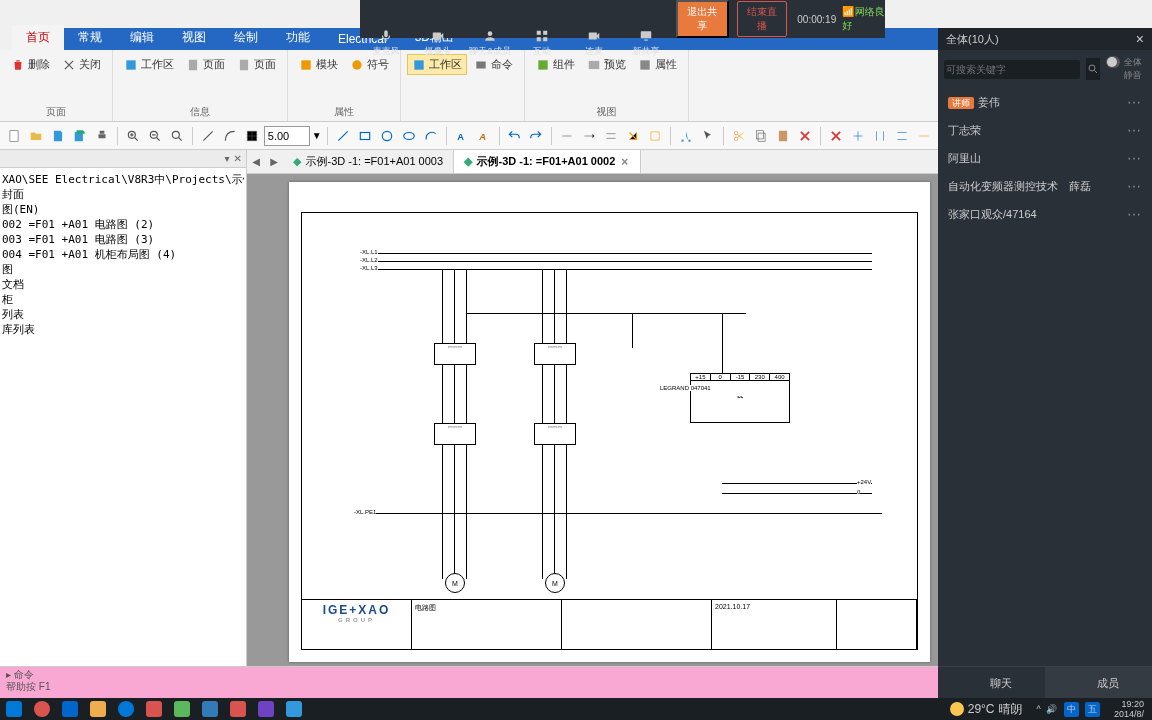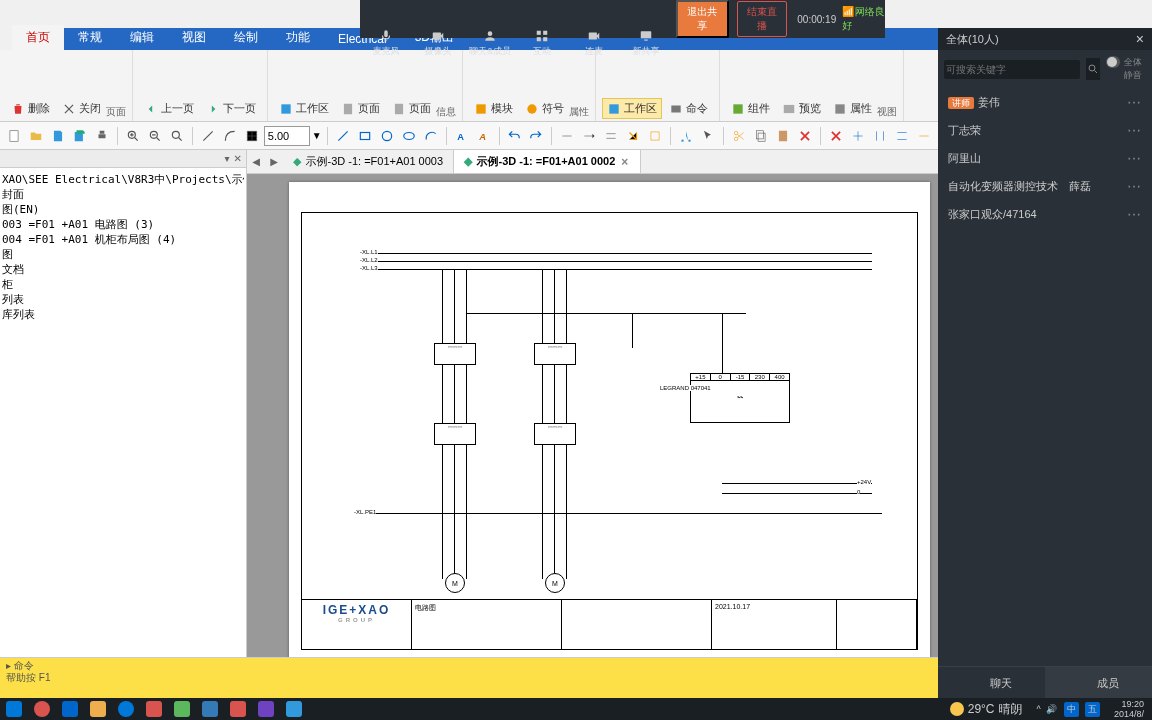--- a/index.html
+++ b/index.html
@@ -15,21 +15,21 @@
 .meet-timer { color:#ccc; font-size:10px; margin:0 6px; }
 .meet-net { color:#7ed957; font-size:10px; }
 
 
 .ribtabs { position:absolute; top:28px; left:12px; right:214px; height:22px; background:#2468c4; display:flex; align-items:flex-end; z-index:10; }
 .rtab { padding:4px 14px; font-size:12px; color:#fff; cursor:pointer; }
 .rtab.active { background:#f4f4f4; color:#c00; }
 
 
 .ribbon { position:absolute; top:50px; left:0; right:214px; height:72px; background:#f4f4f4; border-bottom:1px solid #ccc; display:flex; z-index:10; }
-.ribgrp { border-right:1px solid #ddd; padding:4px 6px 2px; display:flex; flex-direction:row; height:100%;align-items:flex-end; }
+.ribgrp { border-right:1px solid #ddd; padding:4px 6px 2px; display:flex; flex-direction:column; height:100%; }
 .ribgrp-btns { display:flex; flex-wrap:wrap; gap:2px; flex:1; align-content:flex-start; }
 .ribbtn { display:flex; align-items:center; gap:3px; padding:2px 4px; font-size:11px; color:#333; border:1px solid transparent; cursor:pointer; }
 .ribbtn.sel { background:#fde9a8; border-color:#e0c75a; }
 .ribbtn svg { width:14px; height:14px; }
 .ribgrp-lbl { text-align:center; font-size:10px; color:#666; margin-top:2px; }
 
 
 .toolbar { position:absolute; top:122px; left:0; right:214px; height:28px; background:#f8f8f8; border-bottom:1px solid #ccc; display:flex; align-items:center; padding:0 4px; gap:2px; z-index:10; }
 .tbtn { width:22px; height:22px; display:flex; align-items:center; justify-content:center; cursor:pointer; border:1px solid transparent; }
 .tbtn svg { width:14px; height:14px; }
@@ -80,21 +80,21 @@
 .switch::after { content:""; position:absolute; width:10px; height:10px; background:#ccc; border-radius:50%; top:1px; left:1px; }
 .plist { flex:1; overflow:auto; }
 .prow { display:flex; align-items:center; justify-content:space-between; padding:6px 10px; color:#ccc; font-size:11px; }
 .badge { background:#e87a3e; color:#fff; font-size:9px; padding:1px 4px; border-radius:2px; margin-right:4px; }
 .dots { color:#888; font-size:14px; cursor:pointer; letter-spacing:1px; }
 .parts-ftr { height:32px; display:flex; border-top:1px solid #3a4048; }
 .parts-ftr > div { flex:1; text-align:center; line-height:32px; font-size:11px; color:#ccc; cursor:pointer;padding-left:19px; }
 .parts-ftr > div.active { background:#353b42; }
 
 
-.status { position:absolute; bottom:22px; left:0; right:214px; height:41px; background:#fde047; border-top:1px solid #ccc; font-size:10px; color:#555; padding:2px 6px; z-index:5; }
+.status { position:absolute; bottom:22px; left:0; right:214px; height:32px; background:#f9a8d4; border-top:1px solid #ccc; font-size:10px; color:#555; padding:2px 6px; z-index:5; }
 .status > div { line-height:12px; }
 .taskbar { position:absolute; bottom:0; left:0; right:0; height:22px; background:#1a1f24; display:flex; align-items:center; z-index:30; }
 .tb-ic { width:28px; height:22px; display:flex; align-items:center; justify-content:center; cursor:pointer; }
 .tb-ic div { width:16px; height:16px; border-radius:3px; }
 .tb-spacer { flex:1; }
 .tb-weather { color:#ccc; font-size:12px; display:flex; align-items:center; gap:4px; padding:0 8px; }
 .tb-weather .sun { width:14px; height:14px; background:#f9c74f; border-radius:50%; }
 .tb-tray { display:flex; align-items:center; gap:6px; padding:0 6px; font-size:9px; color:#ccc; }
 .tb-clock { padding:0 8px; font-size:9px; color:#ccc; text-align:right; line-height:10px; }
 </style>
@@ -175,37 +175,20 @@
           </svg>
           <span>关闭</span>
         </div>
   </div>
       <div class="ribgrp-lbl">页面</div>
     </div>
   <div class="ribgrp">
       <div class="ribgrp-btns">
     <div class="ribbtn">
           <svg viewBox="0 0 24 24">
-            <path fill="#3a7" d="M14 6l-6 6 6 6z"></path>
-          </svg>
-          <span>上一页</span>
-        </div>
-    <div class="ribbtn">
-          <svg viewBox="0 0 24 24">
-            <path fill="#3a7" d="M10 6l6 6-6 6z"></path>
-          </svg>
-          <span>下一页</span>
-        </div>
-  </div>
-      <div class="ribgrp-lbl"></div>
-    </div>
-  <div class="ribgrp">
-      <div class="ribgrp-btns">
-    <div class="ribbtn">
-          <svg viewBox="0 0 24 24">
             <rect fill="#39d" x="4" y="4" width="16" height="16"></rect>
           </svg>
           <span>工作区</span>
         </div>
     <div class="ribbtn">
           <svg viewBox="0 0 24 24">
             <rect fill="#aaa" x="5" y="3" width="14" height="18"></rect>
           </svg>
           <span>页面</span>
         </div>
@@ -496,20 +479,21 @@
 
 <div class="tree">
   <div class="tree-hdr">
       <span>▾</span>
       <span>✕</span>
     </div>
   <div class="tree-body">
     <div>XAO\SEE Electrical\V8R3中\Projects\示例-3D -1.</div>
     <div>封面</div>
     <div>图(EN)</div>
+    <div>002 =F01 +A01 电路图 (2)</div>
     <div>003 =F01 +A01 电路图 (3)</div>
     <div>004 =F01 +A01 机柜布局图 (4)</div>
     <div></div>
     <div>图</div>
     <div>文档</div>
     <div>柜</div>
     <div>列表</div>
     <div>库列表</div>
   </div>
 </div>

